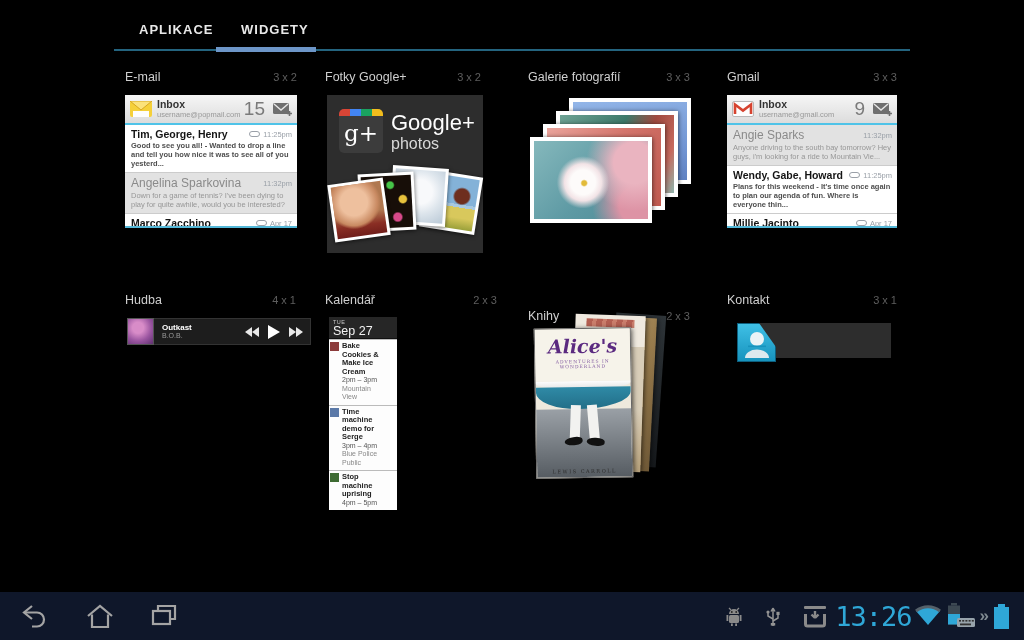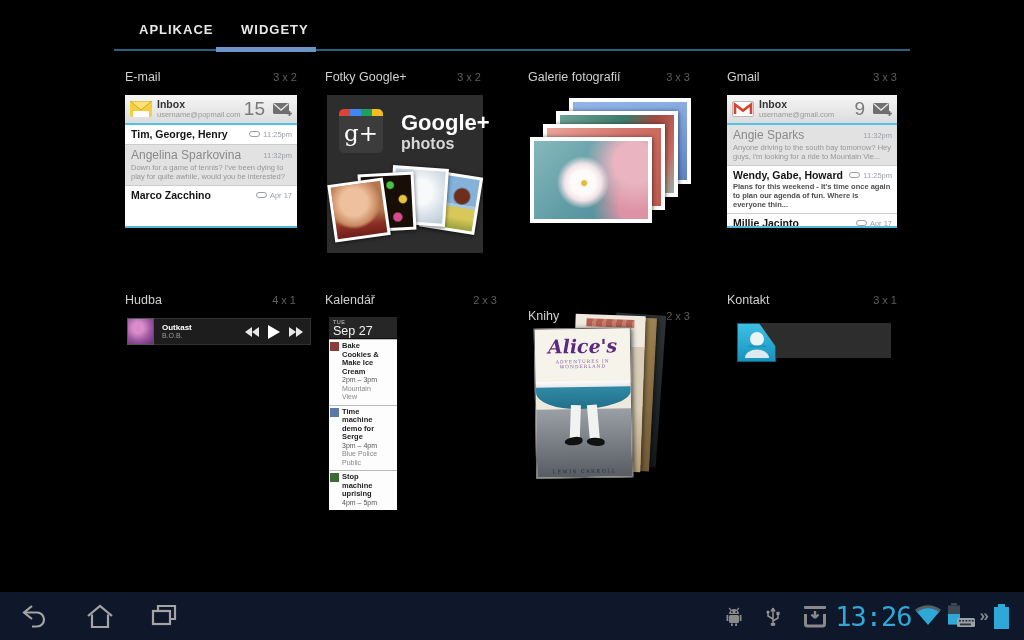--- a/index.html
+++ b/index.html
@@ -40,21 +40,21 @@
   .msg .snippet { font-size:7.5px; line-height:9px; margin-top:1px; }
   .msg .snippet.unread { color:#4e4e4e; font-weight:bold; }
   .msg .snippet.read { color:#979797; }
   .msg + .msg { border-top:1px solid #ccc; }
   
   .gplus-card { position:absolute; left:327px; top:95px; width:156px; height:158px; background:#2d2d2d; cursor:pointer; }
   .gplus-logo { position:absolute; left:12px; top:14px; width:44px; height:44px; border-radius:5px; overflow:hidden; background:#3c3c3c; }
   .gplus-stripe { height:7px; display:flex; }
   .gplus-stripe i { flex:1; }
   .gplus-logo .gtxt { font-size:23px; color:#fff; text-align:center; line-height:34px; font-family:"DejaVu Serif",serif; }
-  .gplus-title { position:absolute; left:74px; top:16px; color:#fff; font-weight:700; }
+  .gplus-title { position:absolute; left:64px; top:16px; color:#fff; font-weight:400; }
   .gplus-title .l1 { font-size:22px; line-height:24px; color:#fdfdfd; }
   .gplus-title .l2 { font-size:16px; line-height:18px; color:#d8d8d8; }
   .fan { position:absolute; left:0; top:66px; width:156px; height:92px; }
   .fanph { position:absolute; width:56px; height:58px; background:#fff; padding:3px; box-shadow:0 1px 4px rgba(0,0,0,.6); }
   .fanph i { display:block; width:100%; height:100%; }
   .fan-tree  { left:96px; top:12px; transform:rotate(9deg); }
   .fan-hood  { left:64px; top:6px;  transform:rotate(4deg); }
   .fan-bokeh { left:32px; top:12px; transform:rotate(-3deg); }
   .fan-baby  { left:4px;  top:20px; transform:rotate(-8deg); }
   
@@ -178,20 +178,21 @@
       </span>
     </div>
     <div class="msg">
       <div class="line1">
         <span class="sender-unread">Tim, George, Henry</span>
         <span class="meta">
             <span class="attach-chip"></span>
         <span class="time">11:25pm</span>
           </span>
       </div>
+      <div class="snippet unread">Good to see you all! - Wanted to drop a line and tell you how nice it was to see all of you yesterd...</div>
     </div>
     <div class="msg read">
       <div class="line1">
         <span class="sender-read">Angelina Sparkovina</span>
         <span class="meta">
             <span class="time">11:32pm</span>
           </span>
       </div>
       <div class="snippet read">Down for a game of tennis? I've been dying to play for quite awhile, would you be interested?</div>
     </div>

